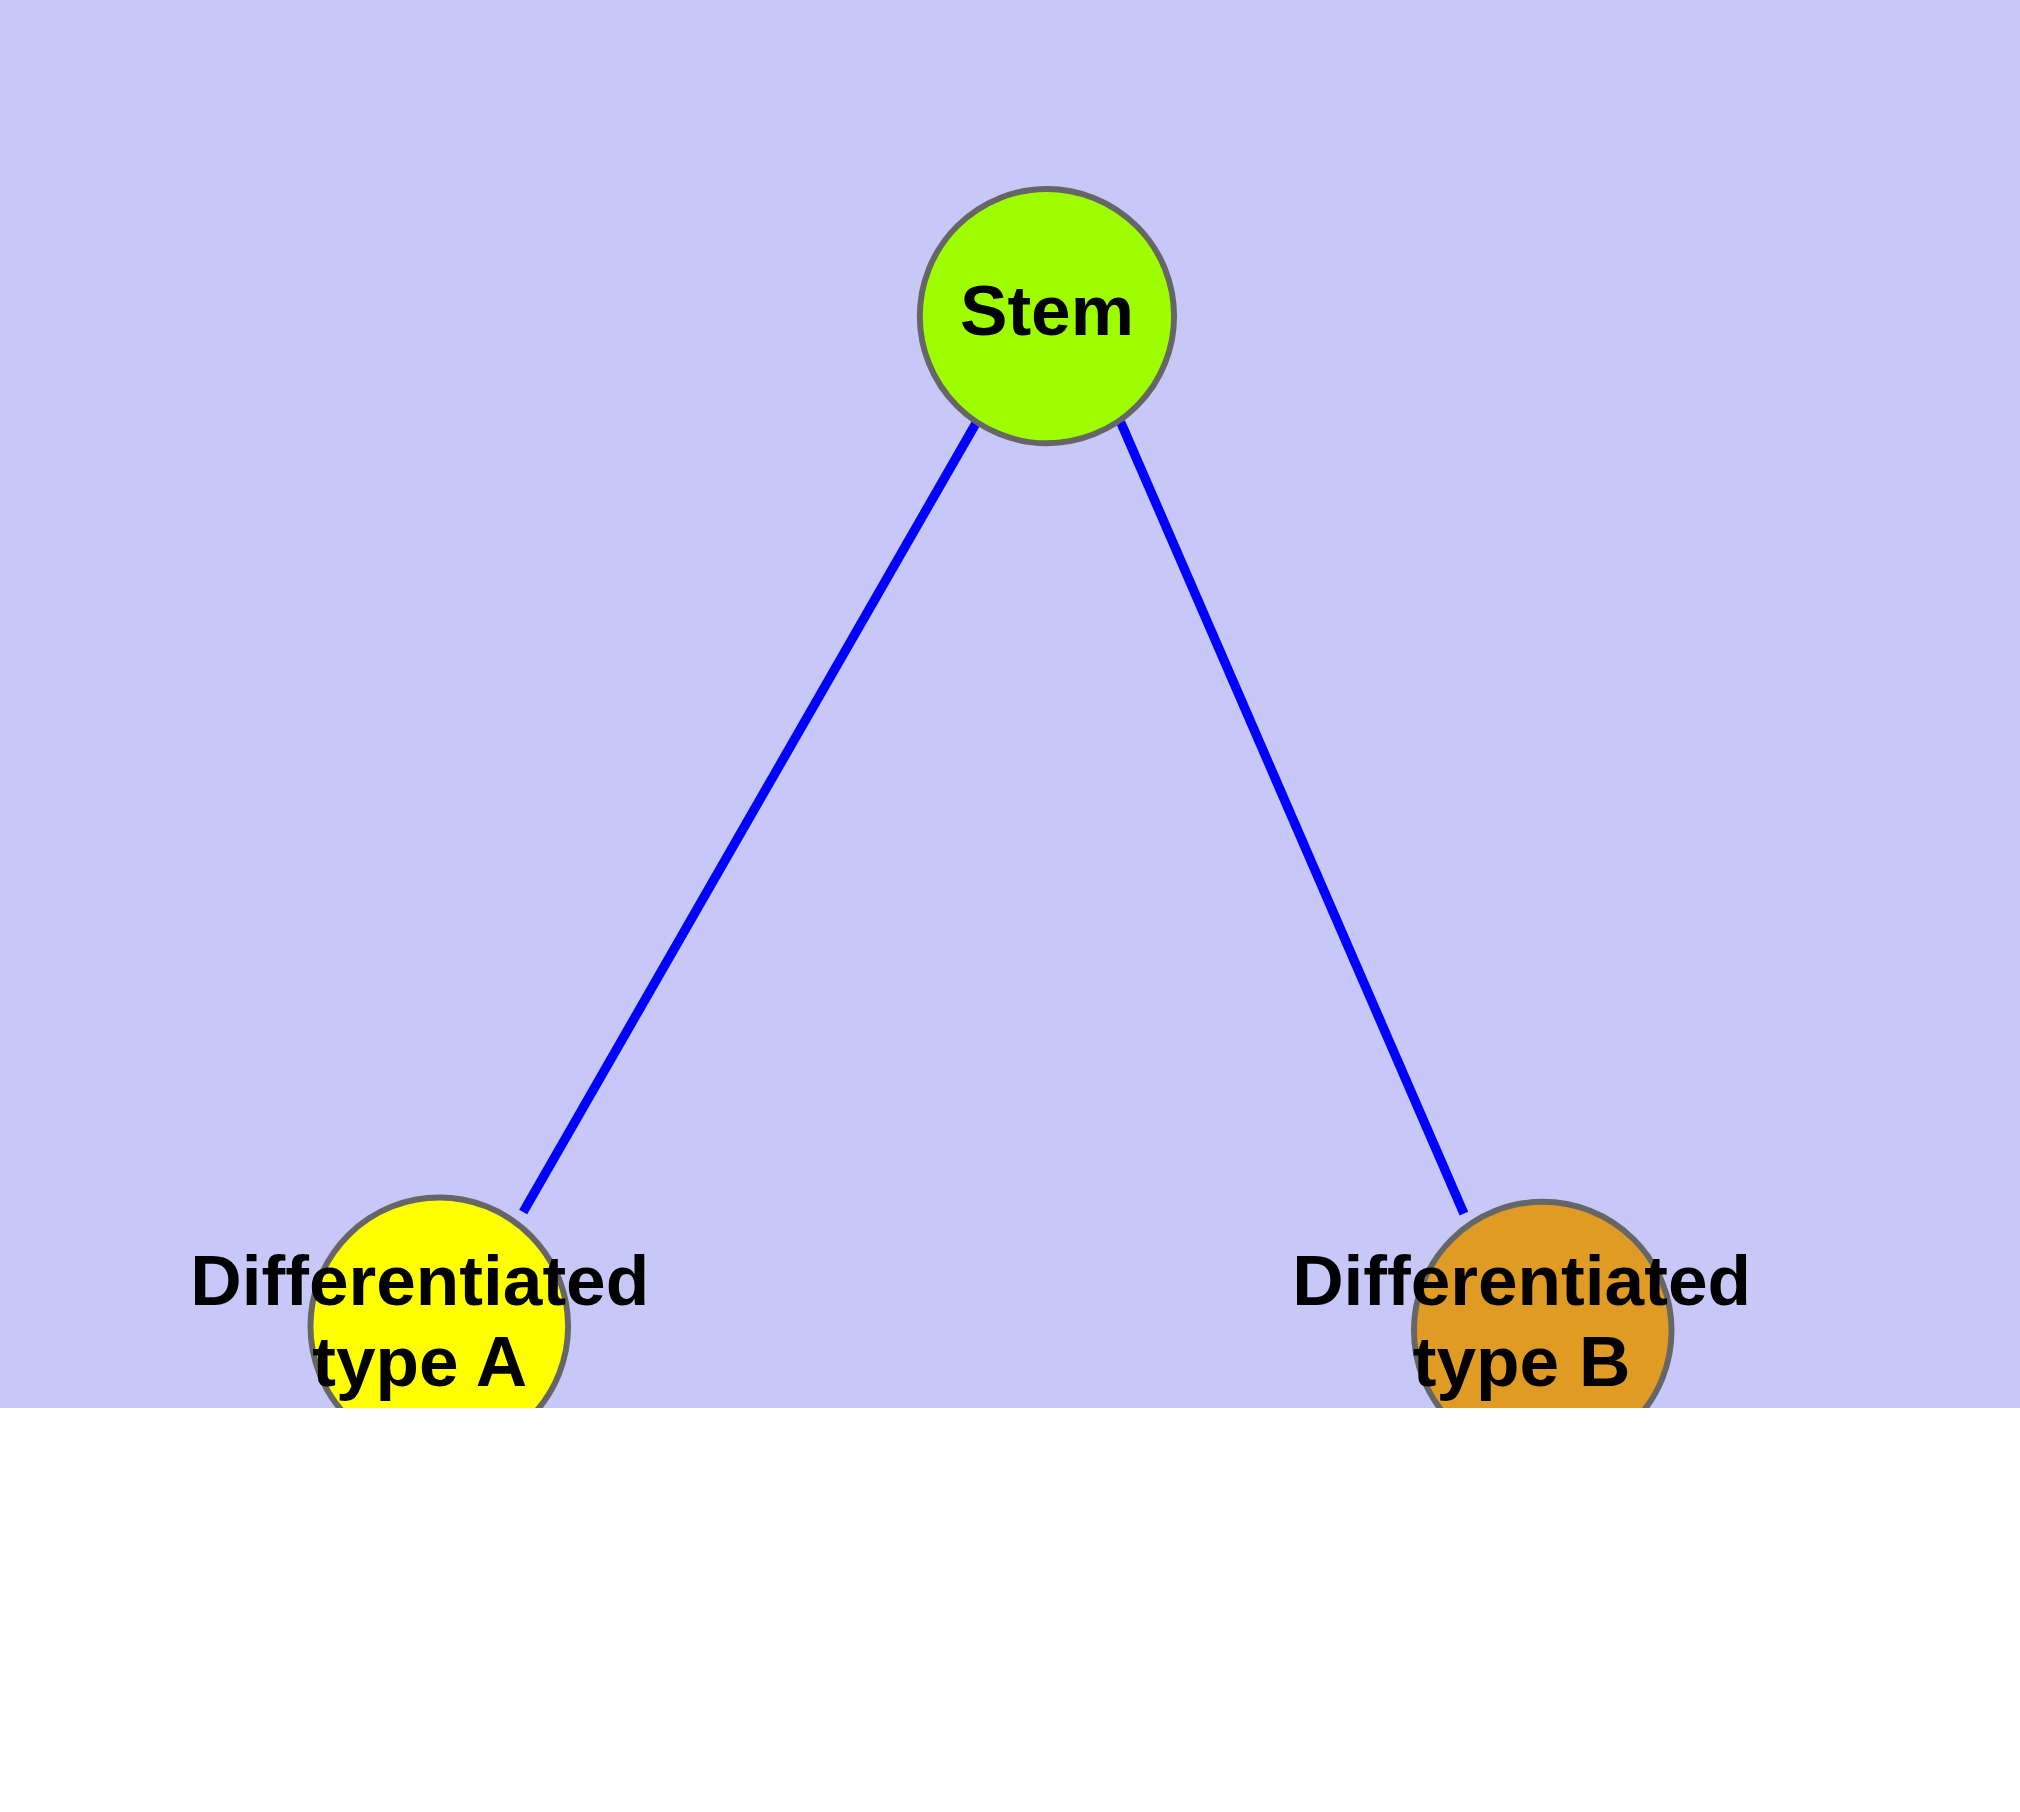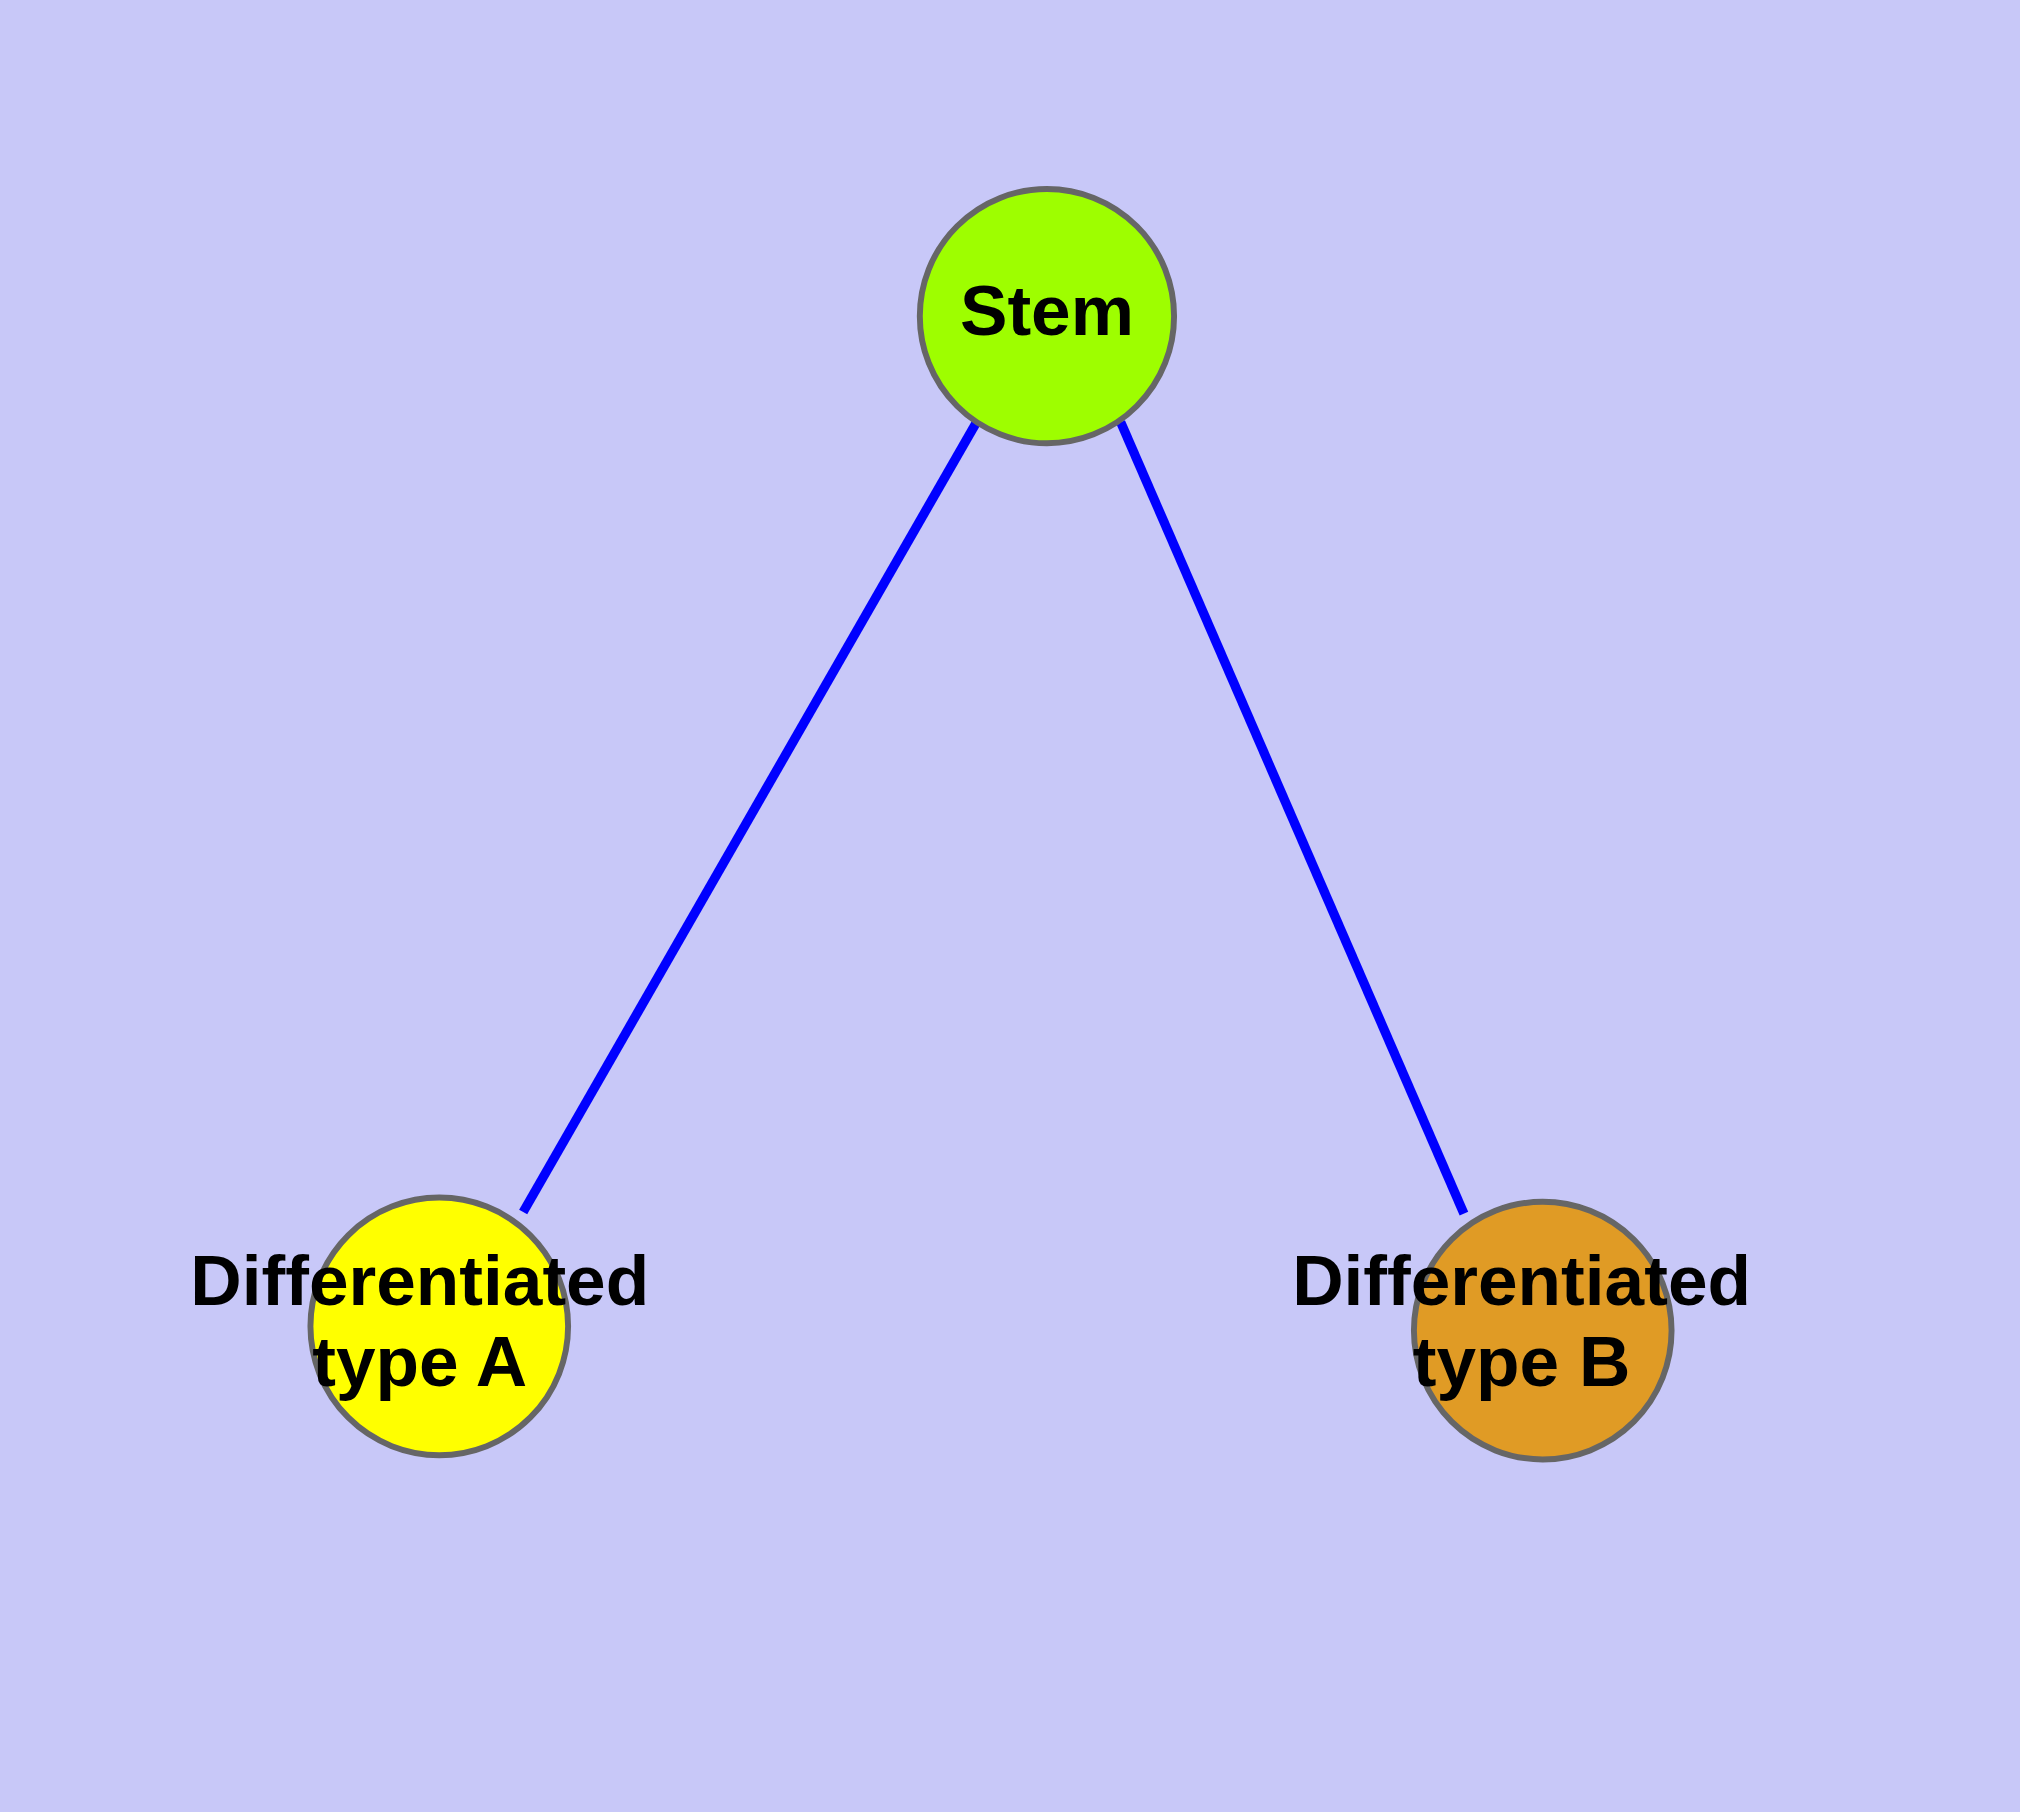--- a/index.html
+++ b/index.html
@@ -35,21 +35,21 @@
     stroke: #666666;
   }
   .graph-edge {
     stroke: #0000ff;
     stroke-linecap: butt;
   }
 </style>
 </head>
 <body>
 
-<div id="canvas" style="width: 2021px; height: 1812px; background: rgb(200, 200, 248);">
+<div id="canvas" style="width: 2021px; height: 1408px; background: rgb(200, 200, 248);">
   <svg id="graph-svg" viewBox="0 0 2384 2138" style="width: 2021px; height: 1812px;">
     <g id="edges-layer">
         <line class="graph-edge" x1="1152" y1="498" x2="617" y2="1430" stroke="#0000ff" stroke-width="11"></line>
         <line class="graph-edge" x1="1322" y1="498" x2="1727" y2="1432" stroke="#0000ff" stroke-width="11"></line>
       </g>
     <g id="nodes-layer">
         <g>
           <circle class="node-circle" cx="1235" cy="373" r="150" fill="#9efe00" stroke="#666666" stroke-width="7"></circle>
           <text class="node-label" x="1235" y="373" font-size="84" fill="#000000"><tspan x="1235">Stem</tspan></text>
         </g>

